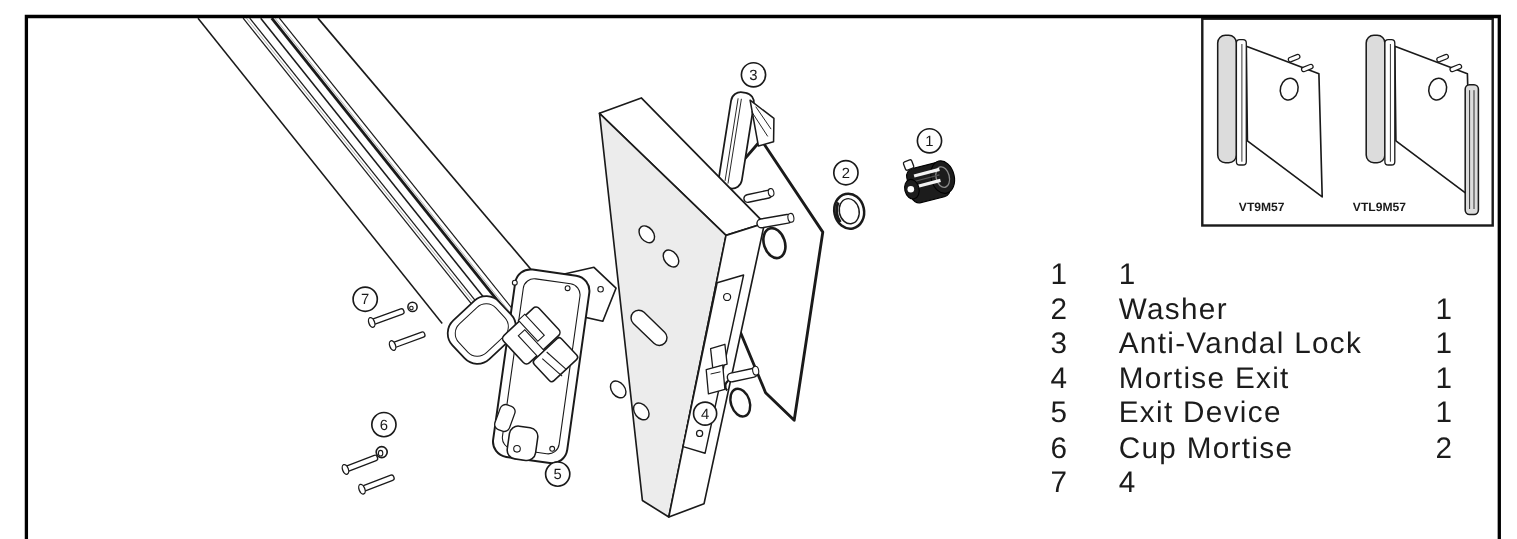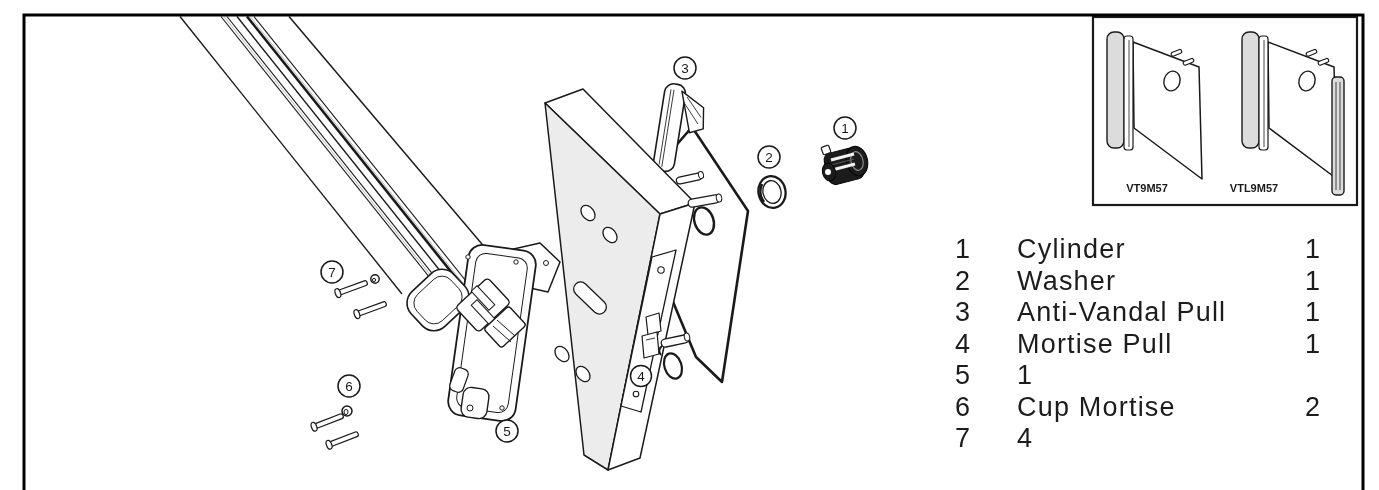--- a/index.html
+++ b/index.html
@@ -216,40 +216,40 @@
       <text x="1254" y="192">VTL9M57</text>
     </g>
   </g>
 
   <path d="M 24 492 L 24 15 L 1363 15 L 1363 492" fill="none" stroke="#000" stroke-width="3"></path>
 </svg>
 
 <div class="parts-list">
   <div class="parts-row">
     <span class="num">1</span>
-    <span class="name">Cylinder</span>
     <span class="qty">1</span>
   </div>
   <div class="parts-row">
     <span class="num">2</span>
     <span class="name">Washer</span>
     <span class="qty">1</span>
   </div>
   <div class="parts-row">
     <span class="num">3</span>
-    <span class="name">Anti-Vandal Pull</span>
+    <span class="name">Anti-Vandal Lock</span>
     <span class="qty">1</span>
   </div>
   <div class="parts-row">
     <span class="num">4</span>
-    <span class="name">Mortise Pull</span>
+    <span class="name">Mortise Exit</span>
     <span class="qty">1</span>
   </div>
   <div class="parts-row">
     <span class="num">5</span>
+    <span class="name">Exit Device</span>
     <span class="qty">1</span>
   </div>
   <div class="parts-row">
     <span class="num">6</span>
     <span class="name">Cup Mortise</span>
     <span class="qty">2</span>
   </div>
   <div class="parts-row">
     <span class="num">7</span>
     <span class="qty">4</span>

